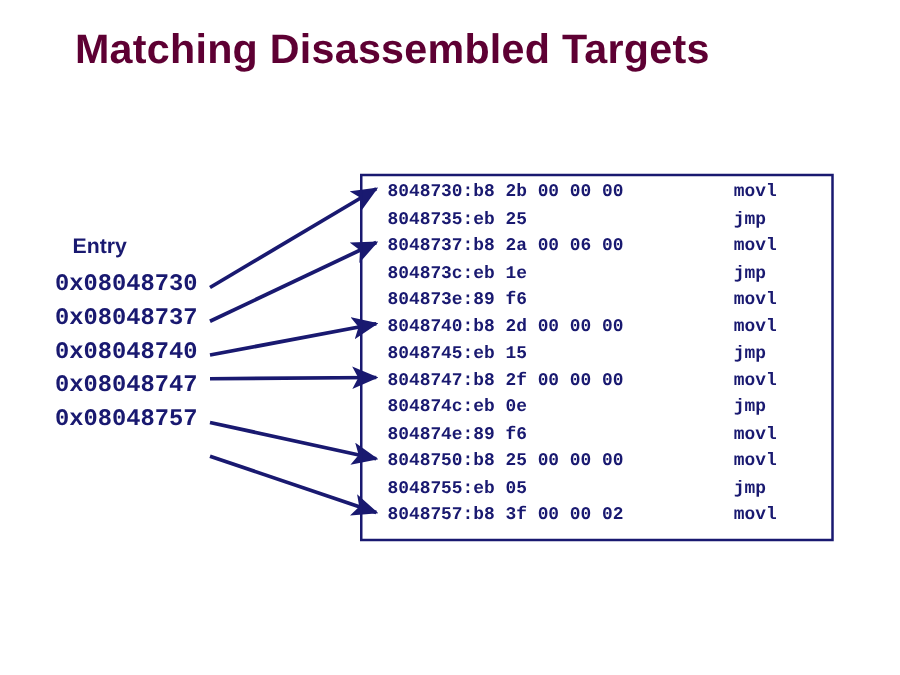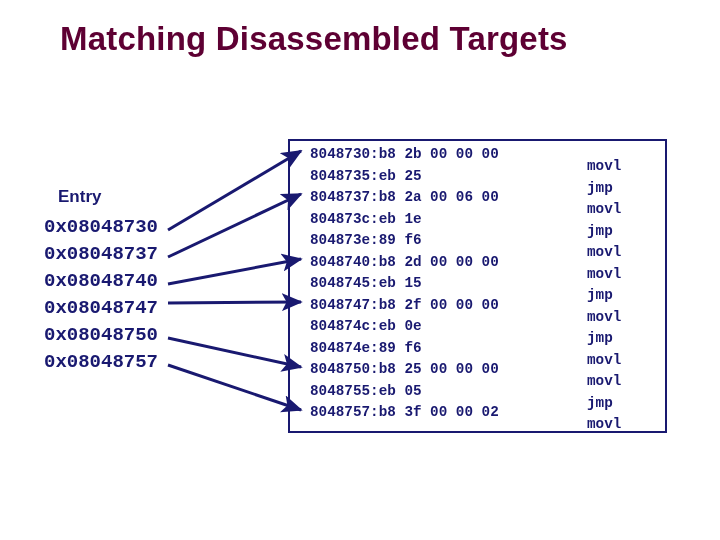--- a/index.html
+++ b/index.html
@@ -96,37 +96,36 @@
   }
   .disasm-line .addr-col {
     display: inline-block;
   }
   .disasm-line .bytes-col {
     display: inline-block;
   }
   .disasm-line .mnem-col {
     position: absolute;
     left: 277px;
-    top: 12px;
+    top: 0;
   }
 </style>
 </head>
 <body>
 
 <div id="slide">
 
   <div id="slide-title">Matching Disassembled Targets</div>
 
   <div id="entry-panel">
     <div id="entry-heading">Entry</div>
     <div class="entry-addr">0x08048730</div>
     <div class="entry-addr">0x08048737</div>
     <div class="entry-addr">0x08048740</div>
     <div class="entry-addr">0x08048747</div>
-    <div class="entry-addr">0x08048750</div>
     <div class="entry-addr">0x08048757</div>
   </div>
 
   <svg id="arrow-layer" viewBox="0 0 720 540" width="720" height="540">
     <defs>
       <marker id="arrowhead" markerWidth="7" markerHeight="6" refX="6.4" refY="3" orient="auto" markerUnits="strokeWidth">
         <path d="M0,0 L7,3 L0,6 L1.6,3 Z" fill="#191970"></path>
       </marker>
     </defs>
     <g id="arrow-group">

